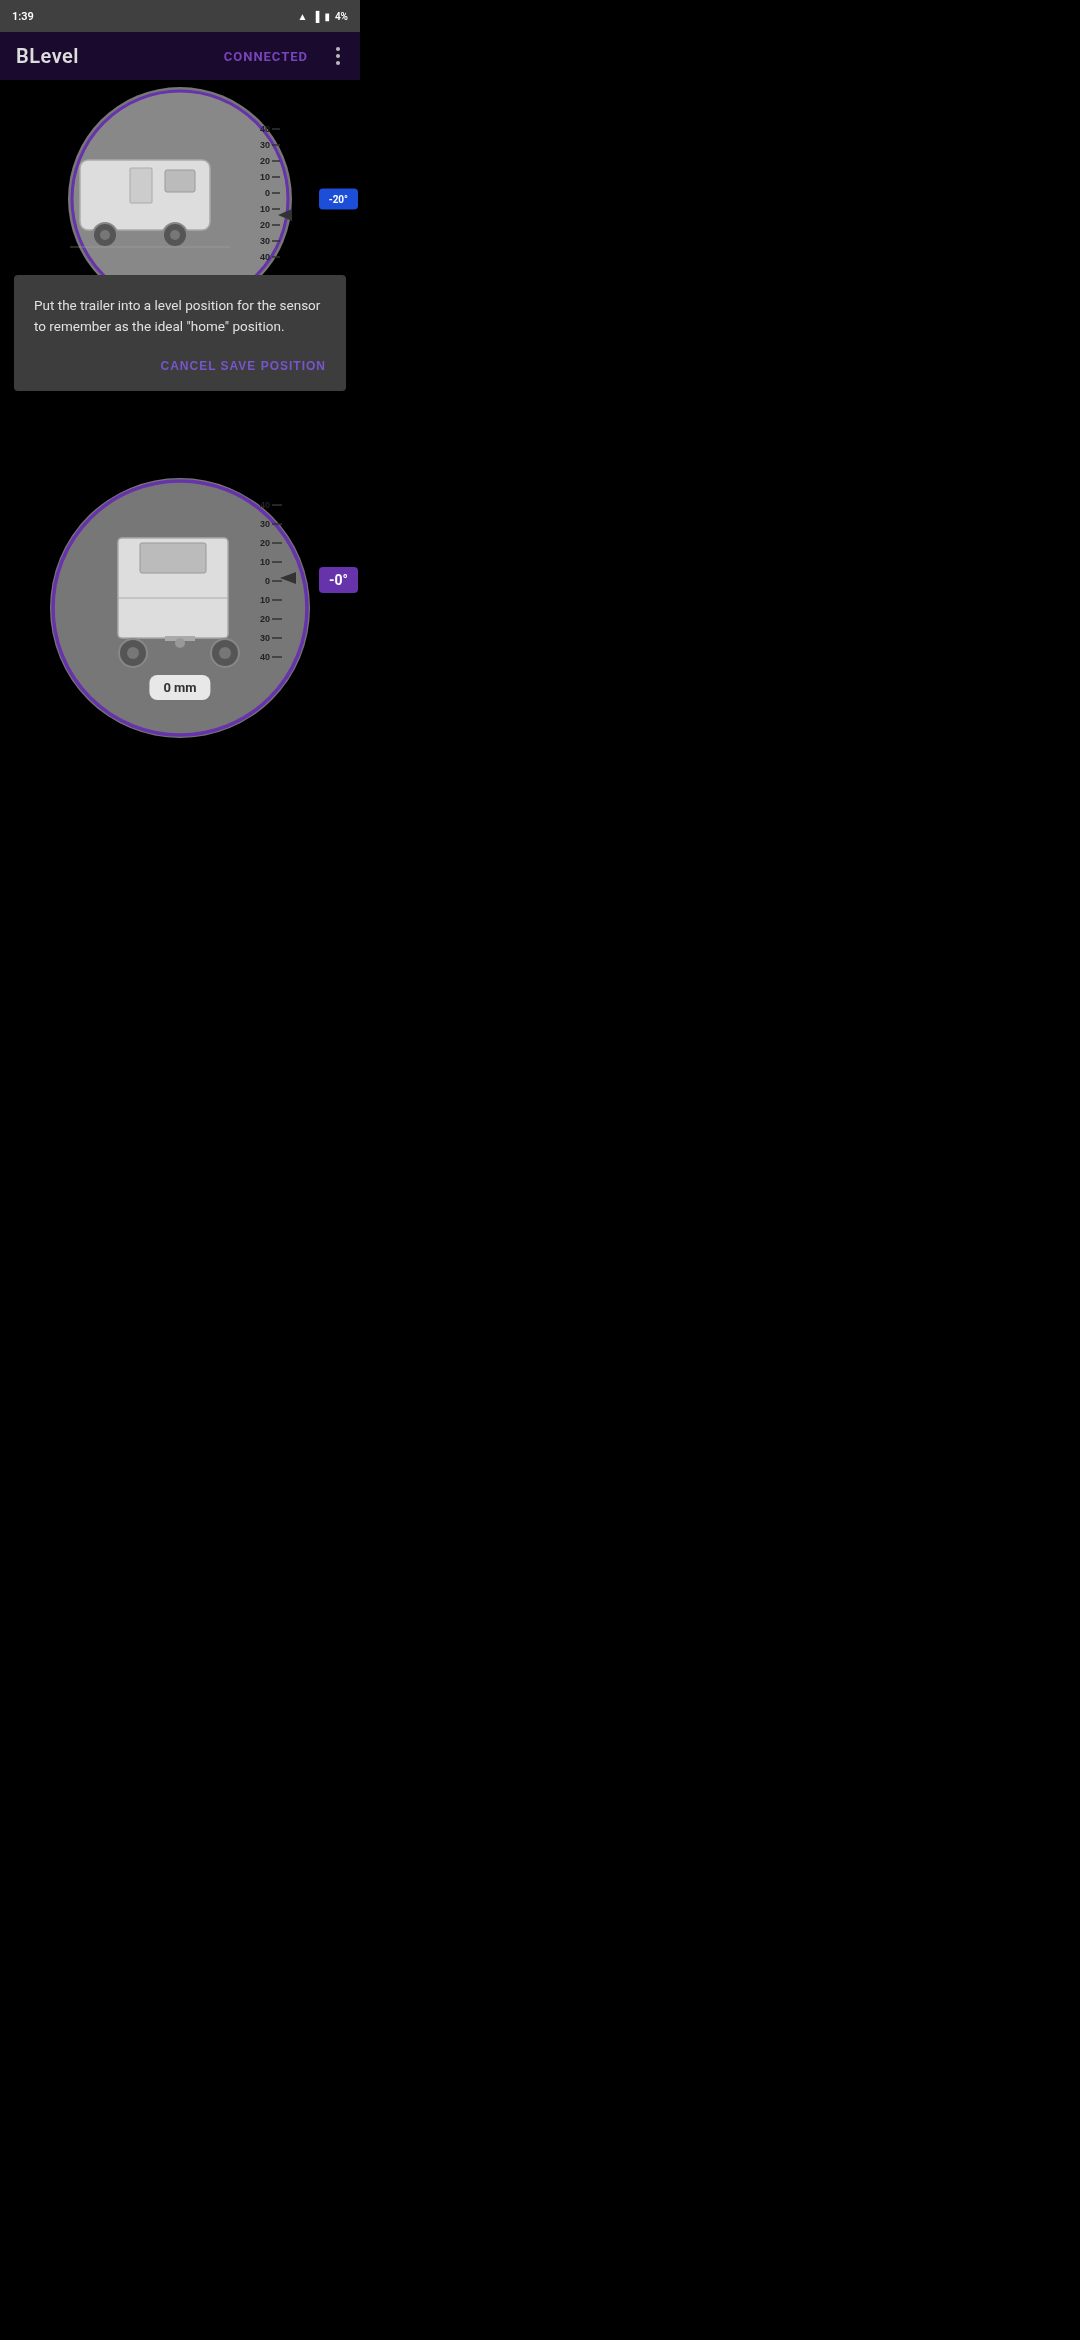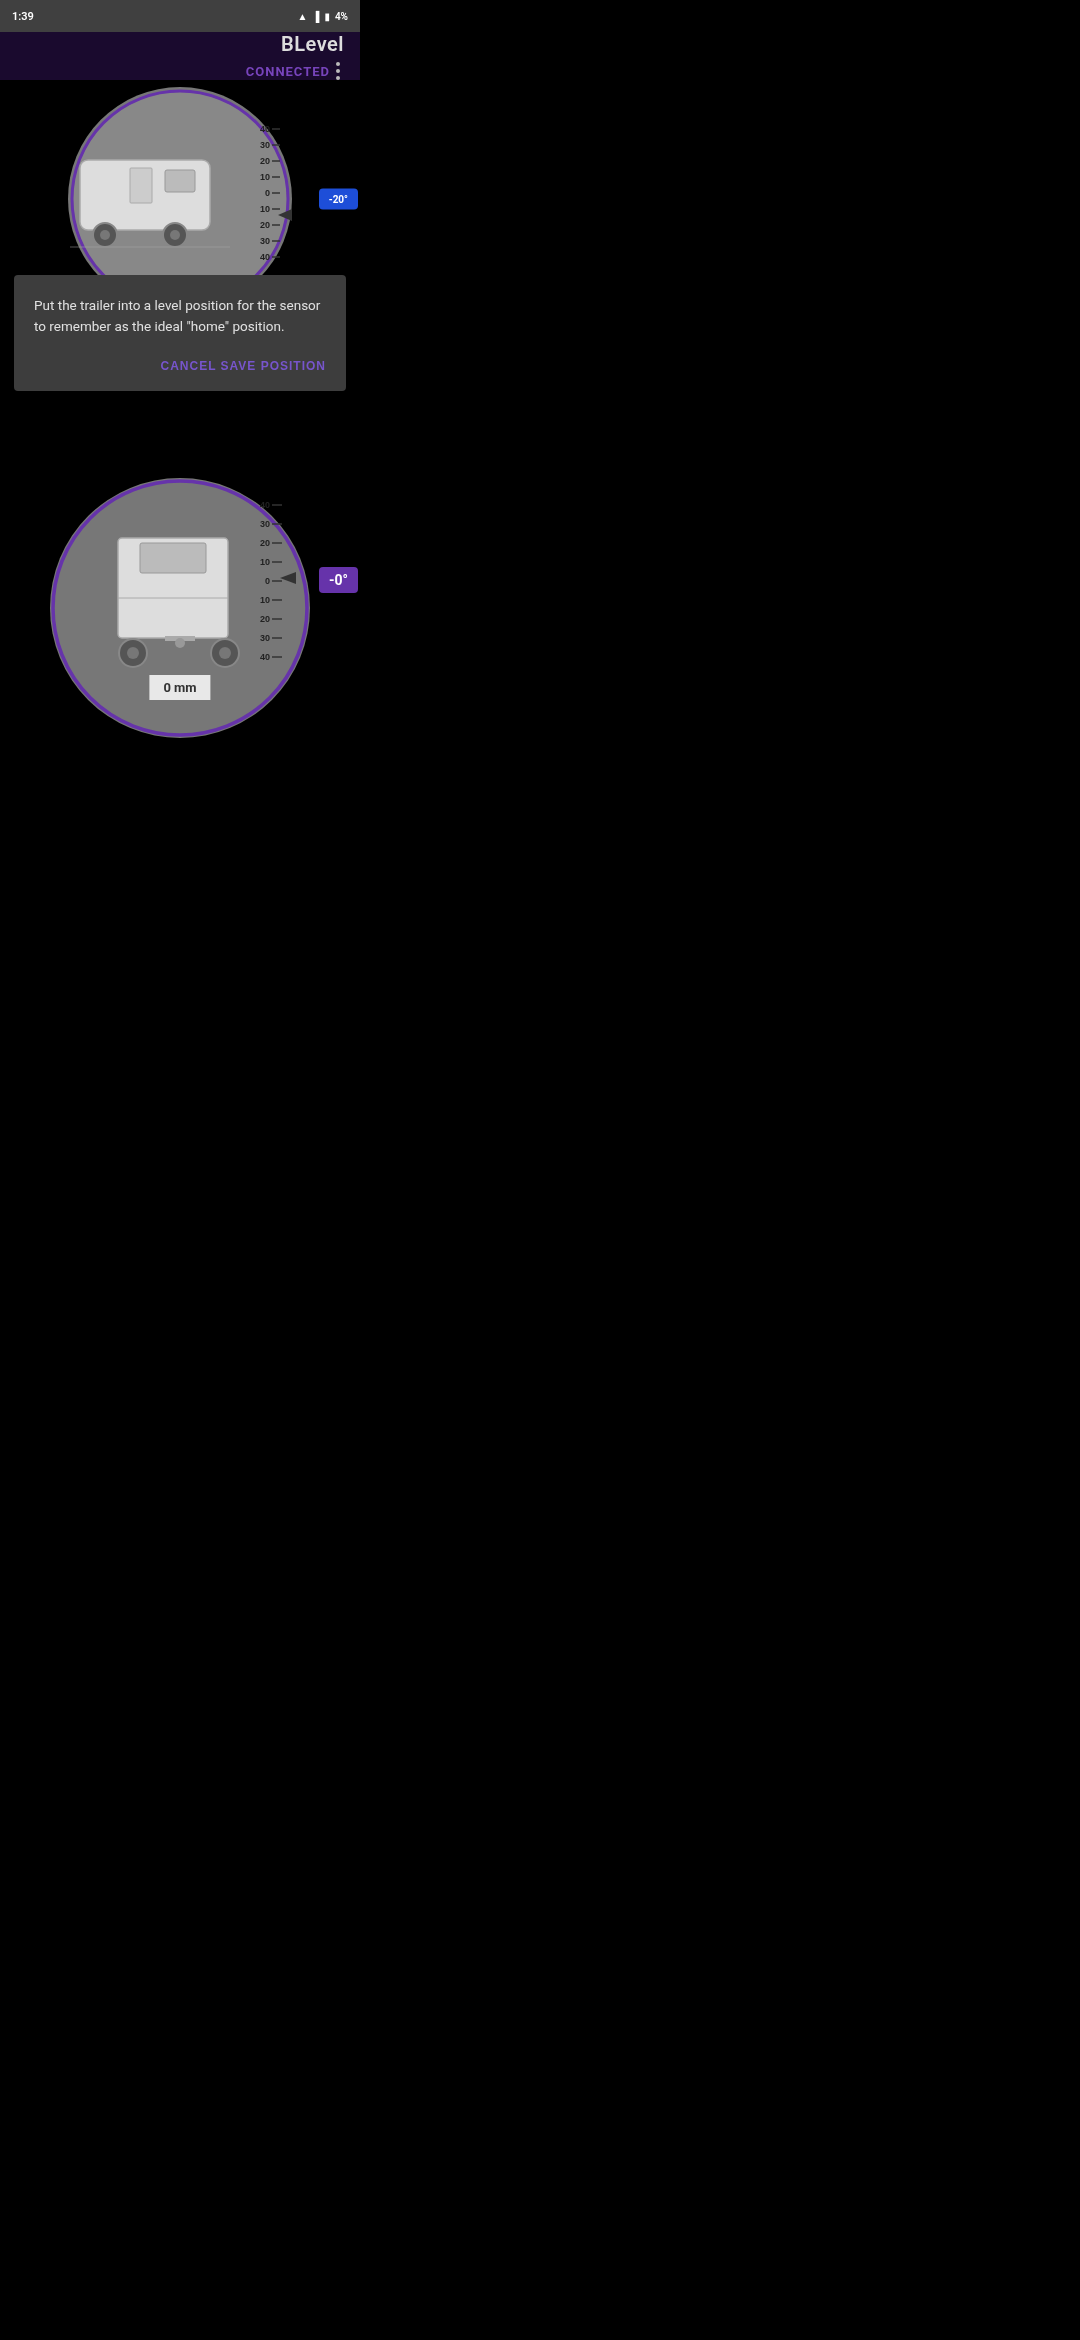--- a/index.html
+++ b/index.html
@@ -20,23 +20,23 @@
 <div style="background:#404040;height:24px;display:flex;align-items:center;justify-content:space-between;padding:16px 12px;">
   <span style="color:#fff;font-size:11px;font-weight:600;">1:39</span>
   <div style="display:flex;align-items:center;gap:5px;">
     <span style="color:#fff;font-size:10px;">▲</span>
     <span style="color:#fff;font-size:10px;">▐</span>
     <span style="color:#fff;font-size:10px;">▮</span>
     <span style="color:#fff;font-size:10px;font-weight:600;">4%</span>
   </div>
 </div>
 
-<div style="background:#1a0a2e;height:48px;display:flex;align-items:flex-end;justify-content:space-between;padding:0 16px;flex-direction:column;">
+<div style="background:#1a0a2e;height:48px;display:flex;align-items:center;justify-content:space-between;padding:0 16px;">
   <span style="color:#ddd;font-size:20px;font-weight:600;letter-spacing:0.5px;">BLevel</span>
-  <div style="display:flex;align-items:center;gap:2px;">
+  <div style="display:flex;align-items:center;gap:24px;">
     <span style="color:#7744bb;font-size:13px;font-weight:700;letter-spacing:1px;">CONNECTED</span>
     <div style="cursor:pointer;display:flex;flex-direction:column;gap:3px;padding:6px 4px;">
       <div style="width:4px;height:4px;border-radius:50%;background:#bbb;"></div>
       <div style="width:4px;height:4px;border-radius:50%;background:#bbb;"></div>
       <div style="width:4px;height:4px;border-radius:50%;background:#bbb;"></div>
     </div>
   </div>
 </div>
 
 <div style="position:relative;width:360px;height:708px;background:#000;overflow:hidden;">
@@ -137,16 +137,16 @@
         <line x1="272" y1="190" x2="282" y2="190" stroke="#333" stroke-width="1.5"></line>
         <text x="270" y="212" text-anchor="end">40</text>
         <line x1="272" y1="209" x2="282" y2="209" stroke="#333" stroke-width="1.5"></line>
       </g>
 
       <polygon points="280,130 296,124 296,136" fill="#333"></polygon>
     </svg>
 
     <div style="position:absolute;right:2px;top:calc(133px - 14px);background:#6633aa;color:#fff;padding:5px 10px;border-radius:4px;font-size:14px;font-weight:700;">-0°</div>
 
-    <div style="position:absolute;bottom:88px;left:50%;transform:translateX(-50%);background:#e8e8e8;color:#333;padding:5px 14px;border-radius:0;font-size:13px;font-weight:700;">0 mm</div>
+    <div style="position:absolute;bottom:88px;left:50%;transform:translateX(-50%);background:#e8e8e8;color:#333;padding:5px 14px;border-radius:8px;font-size:13px;font-weight:700;">0 mm</div>
   </div>
 
 </div>
 
 </body></html>

